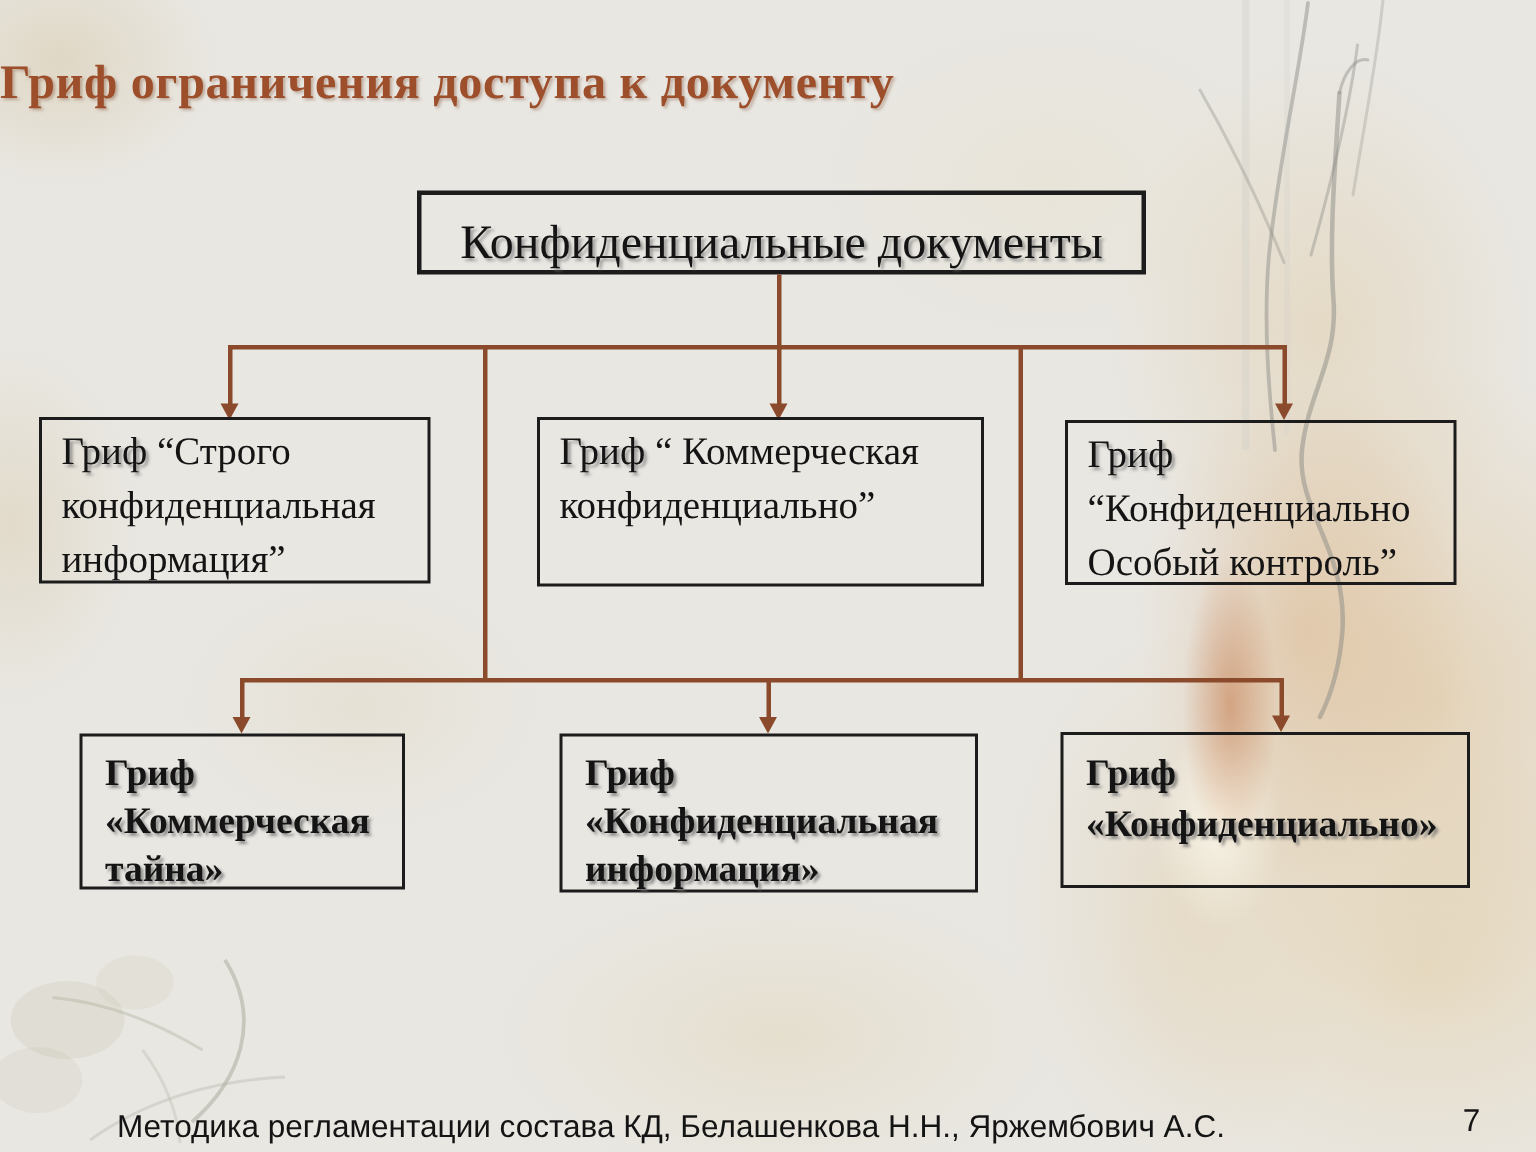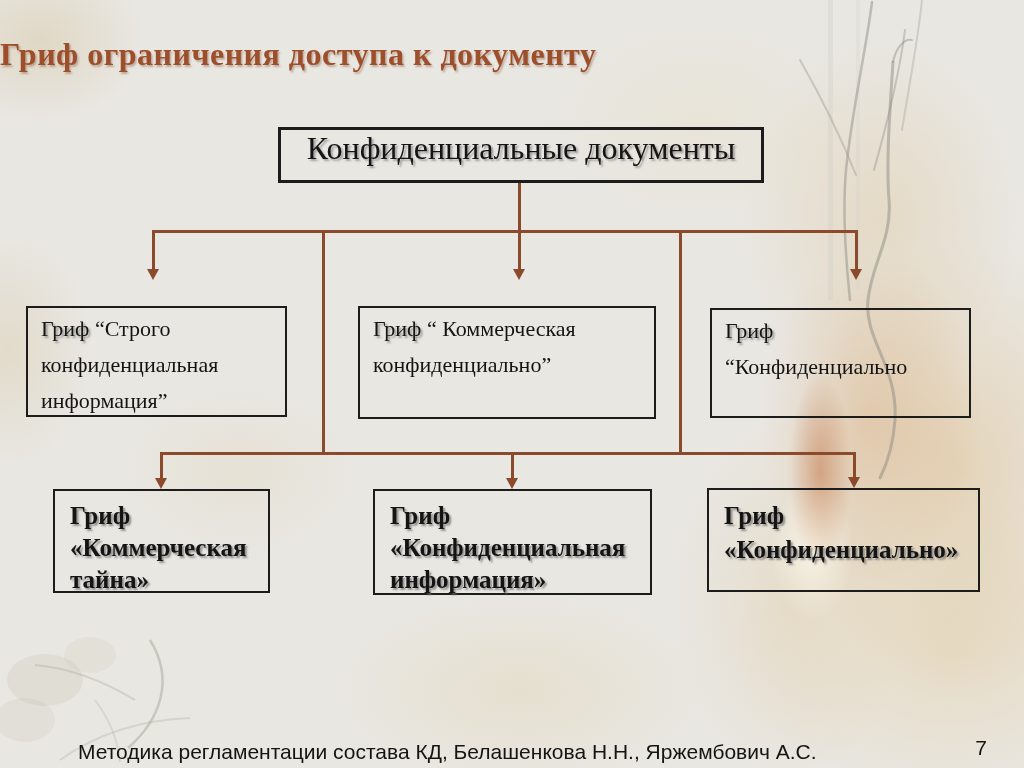--- a/index.html
+++ b/index.html
@@ -23,24 +23,24 @@
   }
   .decor{position:absolute;left:0;top:0;pointer-events:none;}
   .title{
     position:absolute;left:0;top:36px;width:1024px;text-align:left;
     font-size:32px;font-weight:bold;letter-spacing:.5px;
     text-shadow:1.5px 1.5px 2px rgba(150,110,85,.5);
   }
   .box{position:absolute;box-sizing:border-box;border:2px solid #1c1c1c;background:transparent;color:#141414;}
   .rootbox{
     left:278px;top:127px;width:486px;height:56px;border-width:3px;
-    display:flex;align-items:flex-start;justify-content:center;
+    display:flex;align-items:flex-end;justify-content:center;
     font-size:32px;text-shadow:2px 2px 2px rgba(110,110,110,.6);
   }
-  .r2{font-size:22px;line-height:36px;padding:3px 8px 16px 13px;margin-top:28px;}
+  .r2{font-size:26px;line-height:36px;padding:3px 8px 16px 13px;}
   .r2 .kw{text-shadow:2px 2px 2px rgba(110,110,110,.65);}
   .r2a{left:26px;top:278px;width:261px;height:111px;}
   .r2b{left:358px;top:278px;width:298px;height:113px;}
   .r2c{left:710px;top:280px;width:261px;height:110px;}
   .r3{font-weight:bold;font-size:25px;line-height:32px;padding:9px 6px 0 15px;
       text-shadow:2px 2px 2px rgba(105,105,105,.7);}
   .r3a{left:53px;top:489px;width:217px;height:104px;}
   .r3b{left:373px;top:489px;width:279px;height:106px;}
   .r3c{left:707px;top:488px;width:273px;height:104px;line-height:34px;}
   .cline{position:absolute;background:#8a4a2b;}
@@ -116,20 +116,21 @@
   </div>
 
   <div class="box r2 r2b">
     <span class="line"><span class="kw">Гриф</span><span> “ Коммерческая</span></span>
     <span class="line">конфиденциально”</span>
   </div>
 
   <div class="box r2 r2c">
     <span class="line"><span class="kw">Гриф</span><span></span></span>
     <span class="line">“Конфиденциально</span>
+    <span class="line">Особый контроль”</span>
   </div>
 
   <div class="box r3 r3a">
     <span class="line">Гриф</span>
     <span class="line">«Коммерческая</span>
     <span class="line">тайна»</span>
   </div>
 
   <div class="box r3 r3b">
     <span class="line">Гриф</span>

